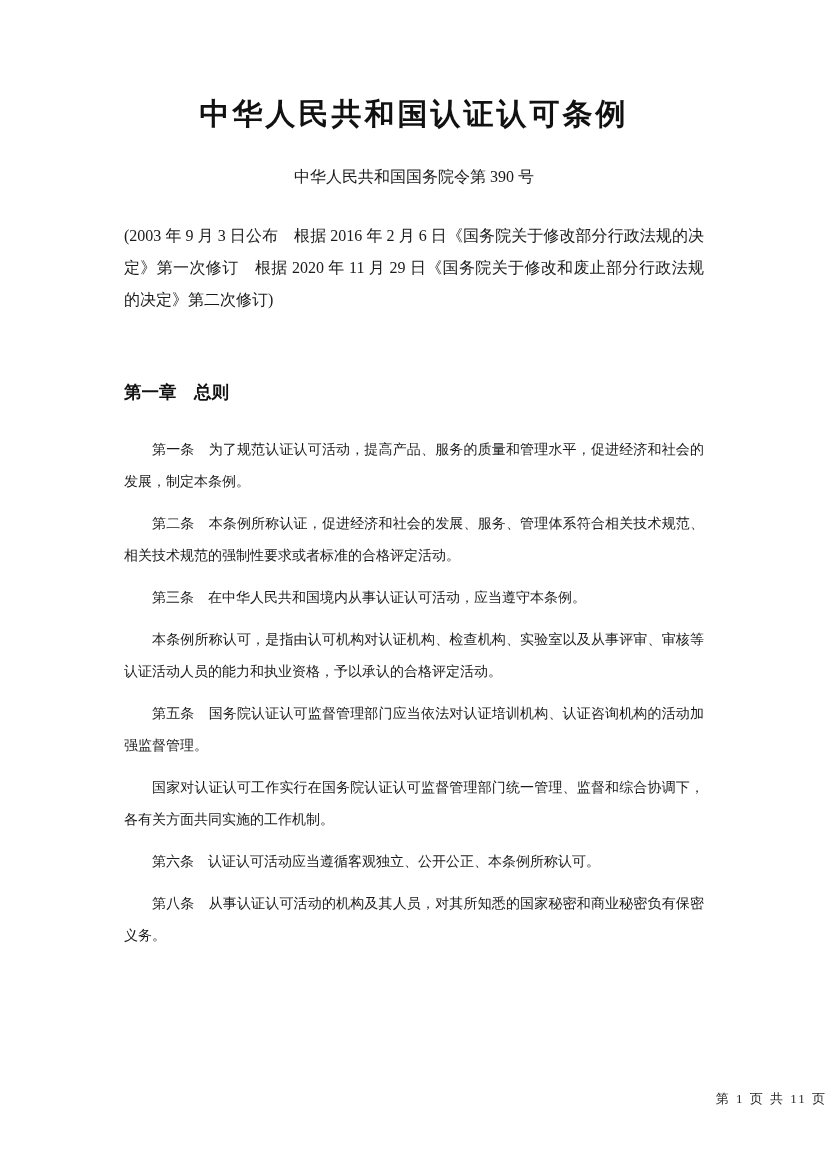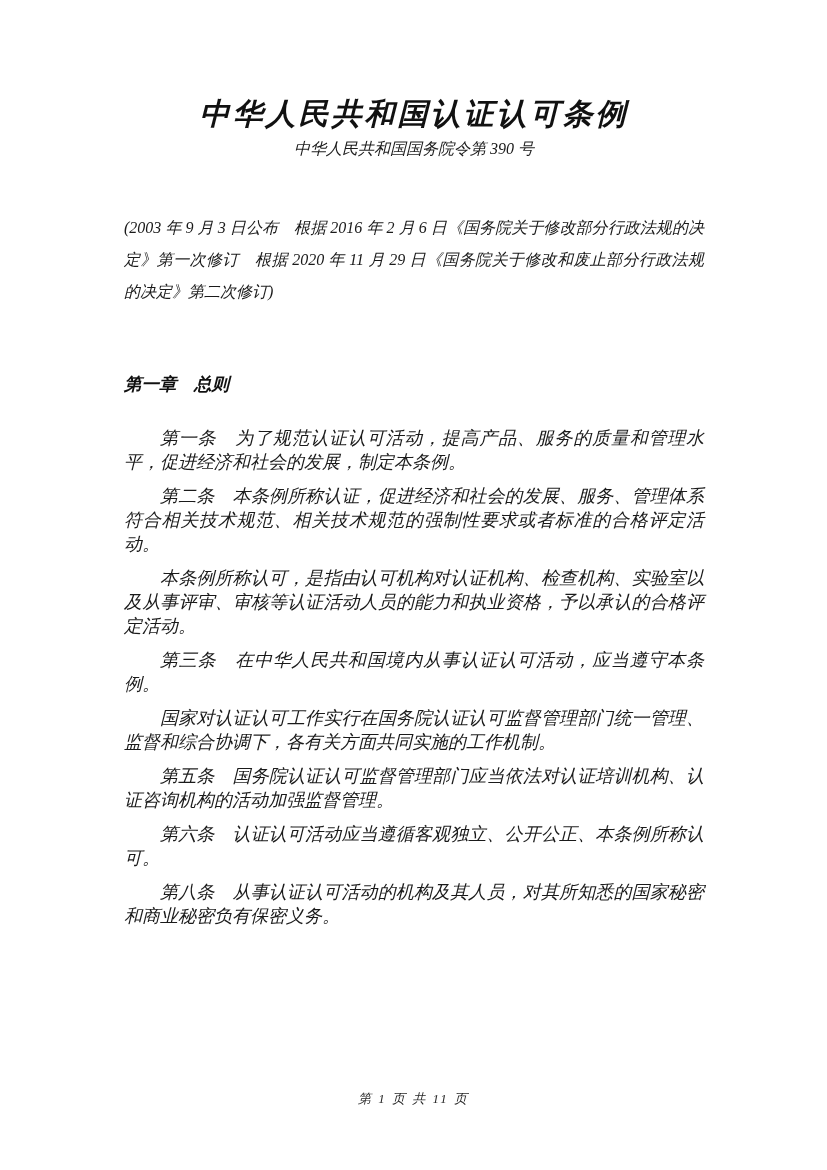--- a/index.html
+++ b/index.html
@@ -9,68 +9,67 @@
     color: #1a1a1a;
   }
   .page {
     position: relative;
     width: 827px;
     height: 1170px;
     margin: 0 auto;
     background: #ffffff;
     padding: 92px 123px 0 124px;
     overflow: hidden;
-    font-style: italic;
   }
   .doc-title {
     font-family: cursive;
     font-weight: 600;
     font-size: 30px;
     letter-spacing: 3px;
     text-align: center;
     line-height: 44px;
     color: #111111;
   }
   .doc-subtitle {
-    margin-top: 0;
+    margin-top: 28px;
     font-size: 16px;
     text-align: center;
     line-height: 26px;
   }
   .preamble {
-    margin-top: 50px;
+    margin-top: 30px;
     font-size: 16px;
     line-height: 32px;
     text-align: justify;
     text-justify: inter-ideograph;
   }
   .chapter {
     margin-top: 64px;
     font-size: 17.5px;
     font-weight: bold;
     line-height: 24px;
     color: #111111;
   }
   .body-text {
     margin-top: 30px;
   }
   .para {
-    font-size: 18px;
-    line-height: 24px;
+    font-size: 14px;
+    line-height: 32px;
     text-indent: 2em;
     text-align: justify;
     text-justify: inter-ideograph;
     margin-bottom: 10px;
   }
   .footer {
     position: absolute;
     left: 0;
     right: 0;
     bottom: 62px;
-    text-align: center;
+    text-align: right;
     font-size: 13px;
     letter-spacing: 2px;
     color: #2a2a2a;
   }
 </style>
 </head>
 <body>
 
 <div class="page">
 
@@ -78,23 +77,23 @@
 
   <div class="doc-subtitle">中华人民共和国国务院令第 390 号</div>
 
   <p class="preamble">(2003 年 9 月 3 日公布　根据 2016 年 2 月 6 日《国务院关于修改部分行政法规的决定》第一次修订　根据 2020 年 11 月 29 日《国务院关于修改和废止部分行政法规的决定》第二次修订)</p>
 
   <h2 class="chapter">第一章　总则</h2>
 
   <div class="body-text">
     <p class="para">第一条　为了规范认证认可活动，提高产品、服务的质量和管理水平，促进经济和社会的发展，制定本条例。</p>
     <p class="para">第二条　本条例所称认证，促进经济和社会的发展、服务、管理体系符合相关技术规范、相关技术规范的强制性要求或者标准的合格评定活动。</p>
+    <p class="para">第三条　在中华人民共和国境内从事认证认可活动，应当遵守本条例。</p>
     <p class="para">本条例所称认可，是指由认可机构对认证机构、检查机构、实验室以及从事评审、审核等认证活动人员的能力和执业资格，予以承认的合格评定活动。</p>
-    <p class="para">第三条　在中华人民共和国境内从事认证认可活动，应当遵守本条例。</p>
+    <p class="para">第五条　国务院认证认可监督管理部门应当依法对认证培训机构、认证咨询机构的活动加强监督管理。</p>
     <p class="para">国家对认证认可工作实行在国务院认证认可监督管理部门统一管理、监督和综合协调下，各有关方面共同实施的工作机制。</p>
-    <p class="para">第五条　国务院认证认可监督管理部门应当依法对认证培训机构、认证咨询机构的活动加强监督管理。</p>
     <p class="para">第六条　认证认可活动应当遵循客观独立、公开公正、本条例所称认可。</p>
     <p class="para">第八条　从事认证认可活动的机构及其人员，对其所知悉的国家秘密和商业秘密负有保密义务。</p>
   </div>
 
   <div class="footer">第 1 页 共 11 页</div>
 
 </div>
 
 </body></html>

